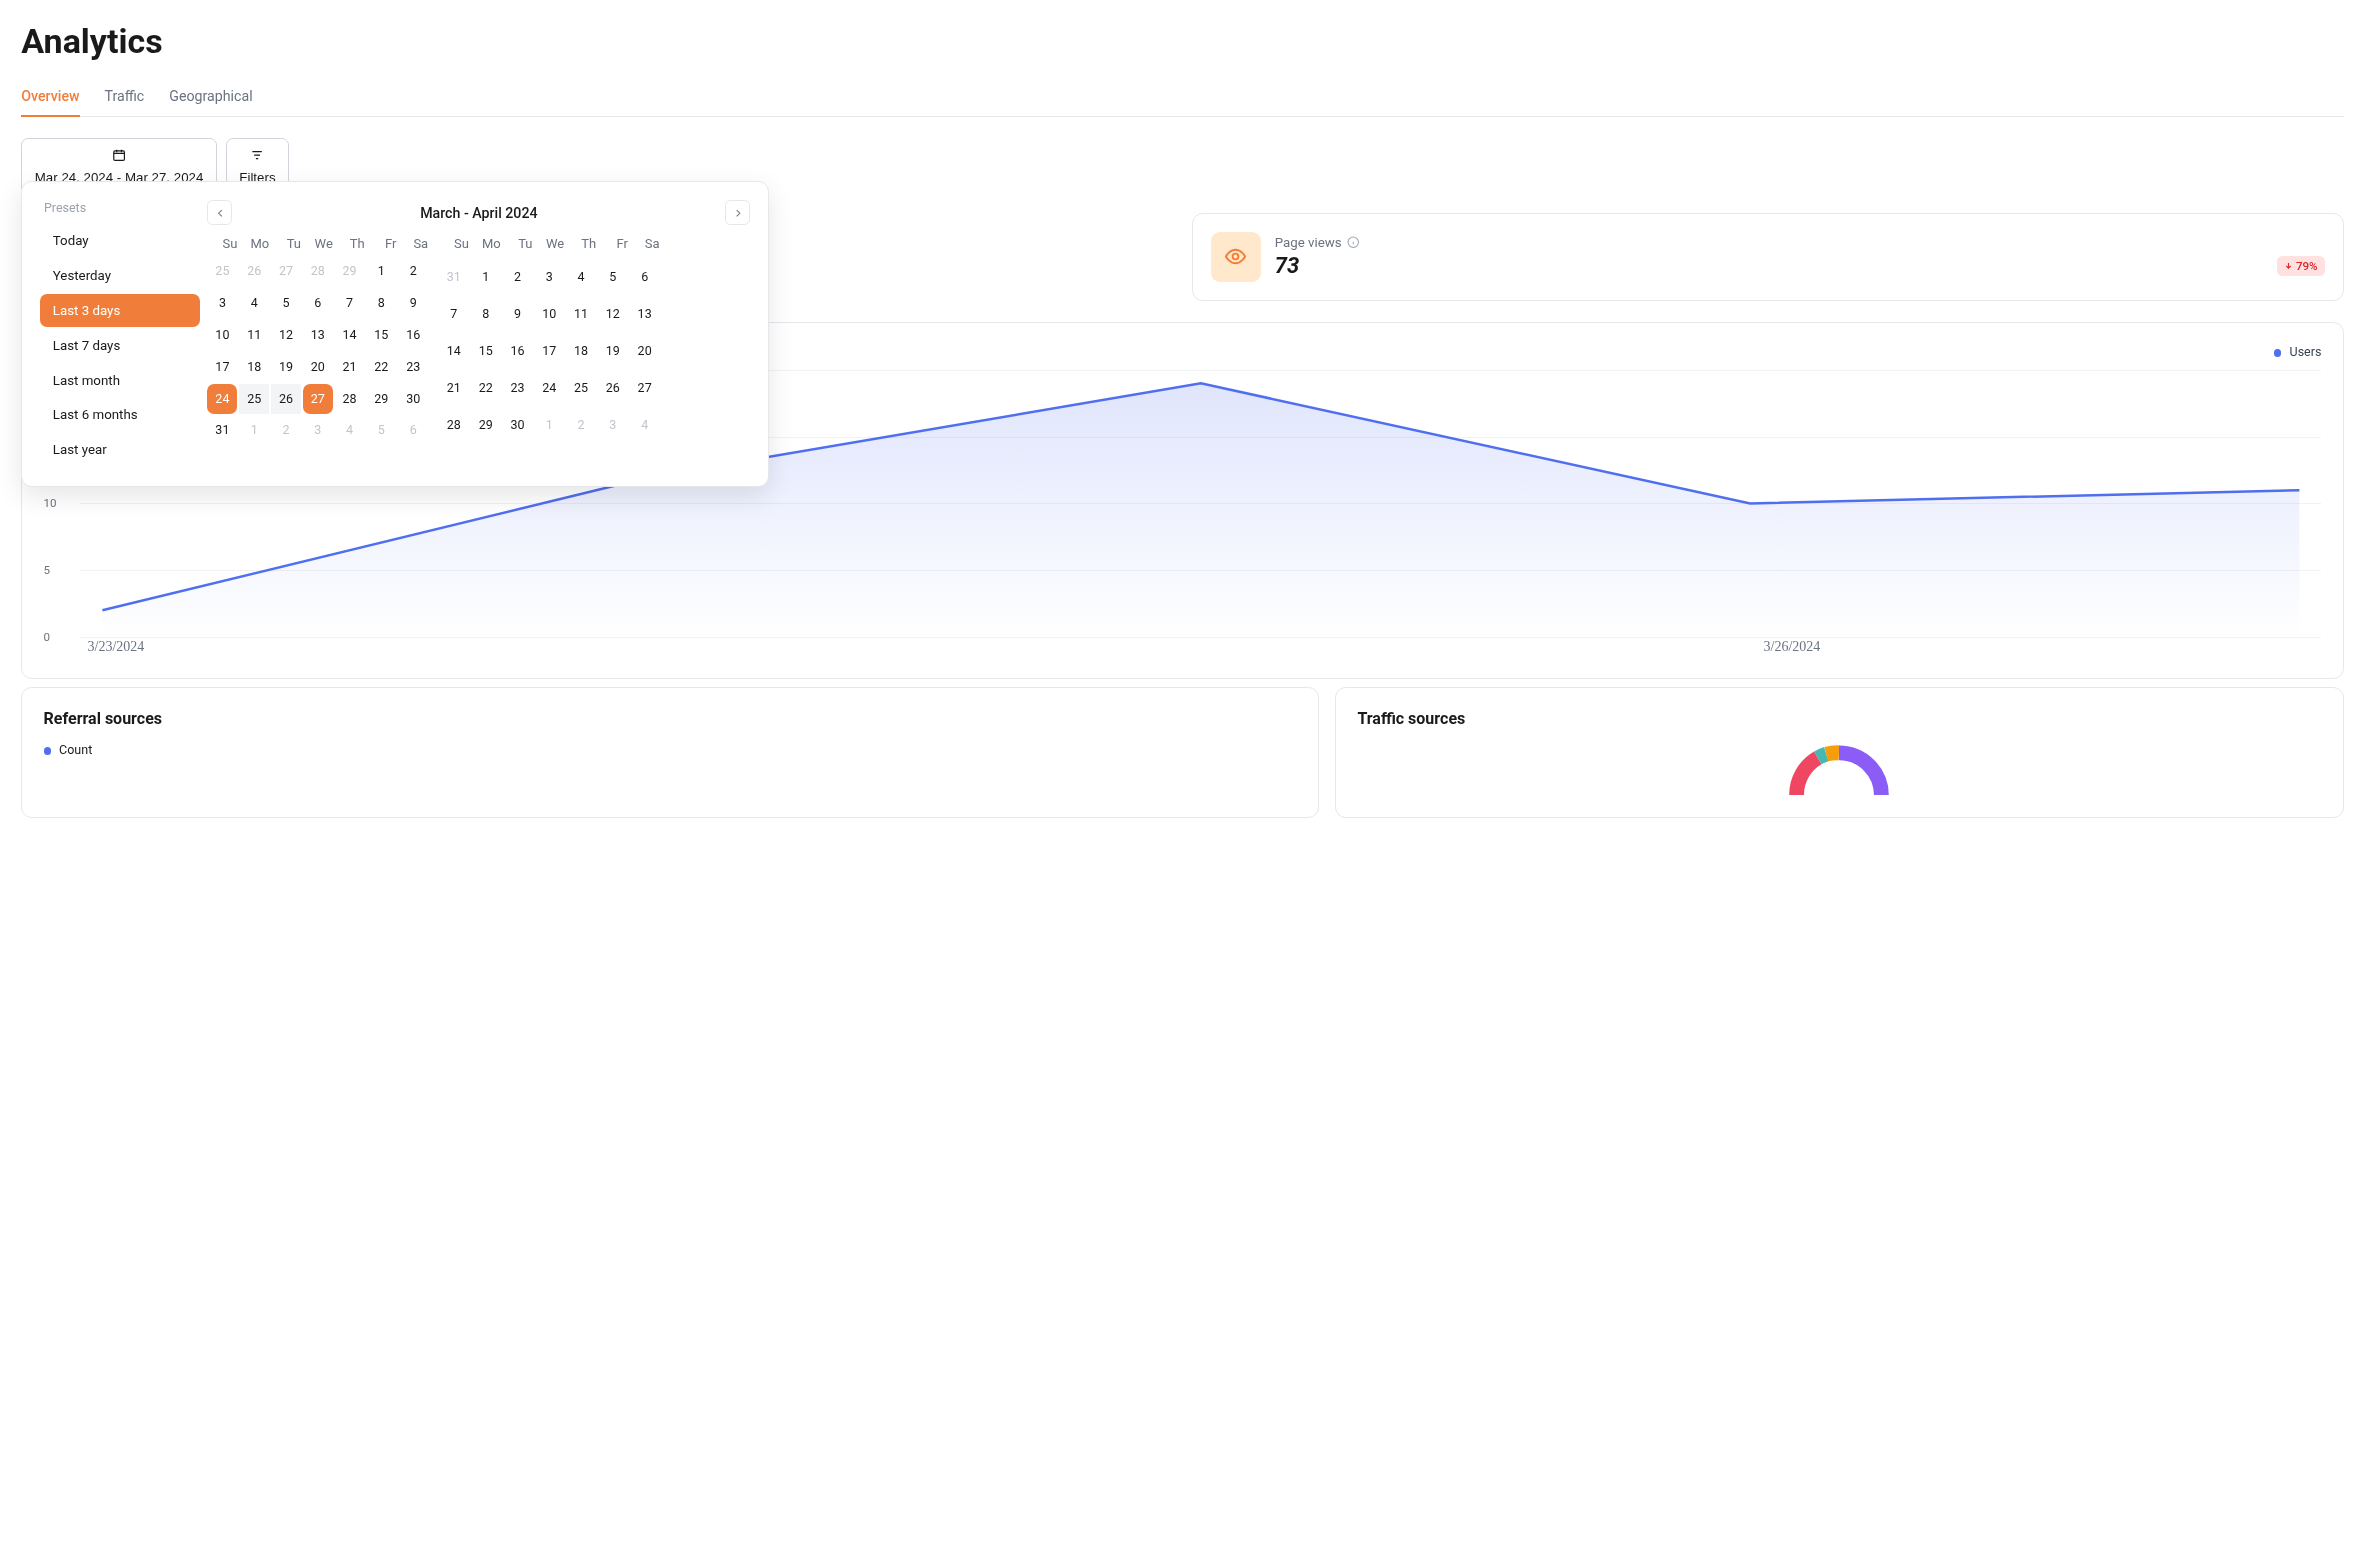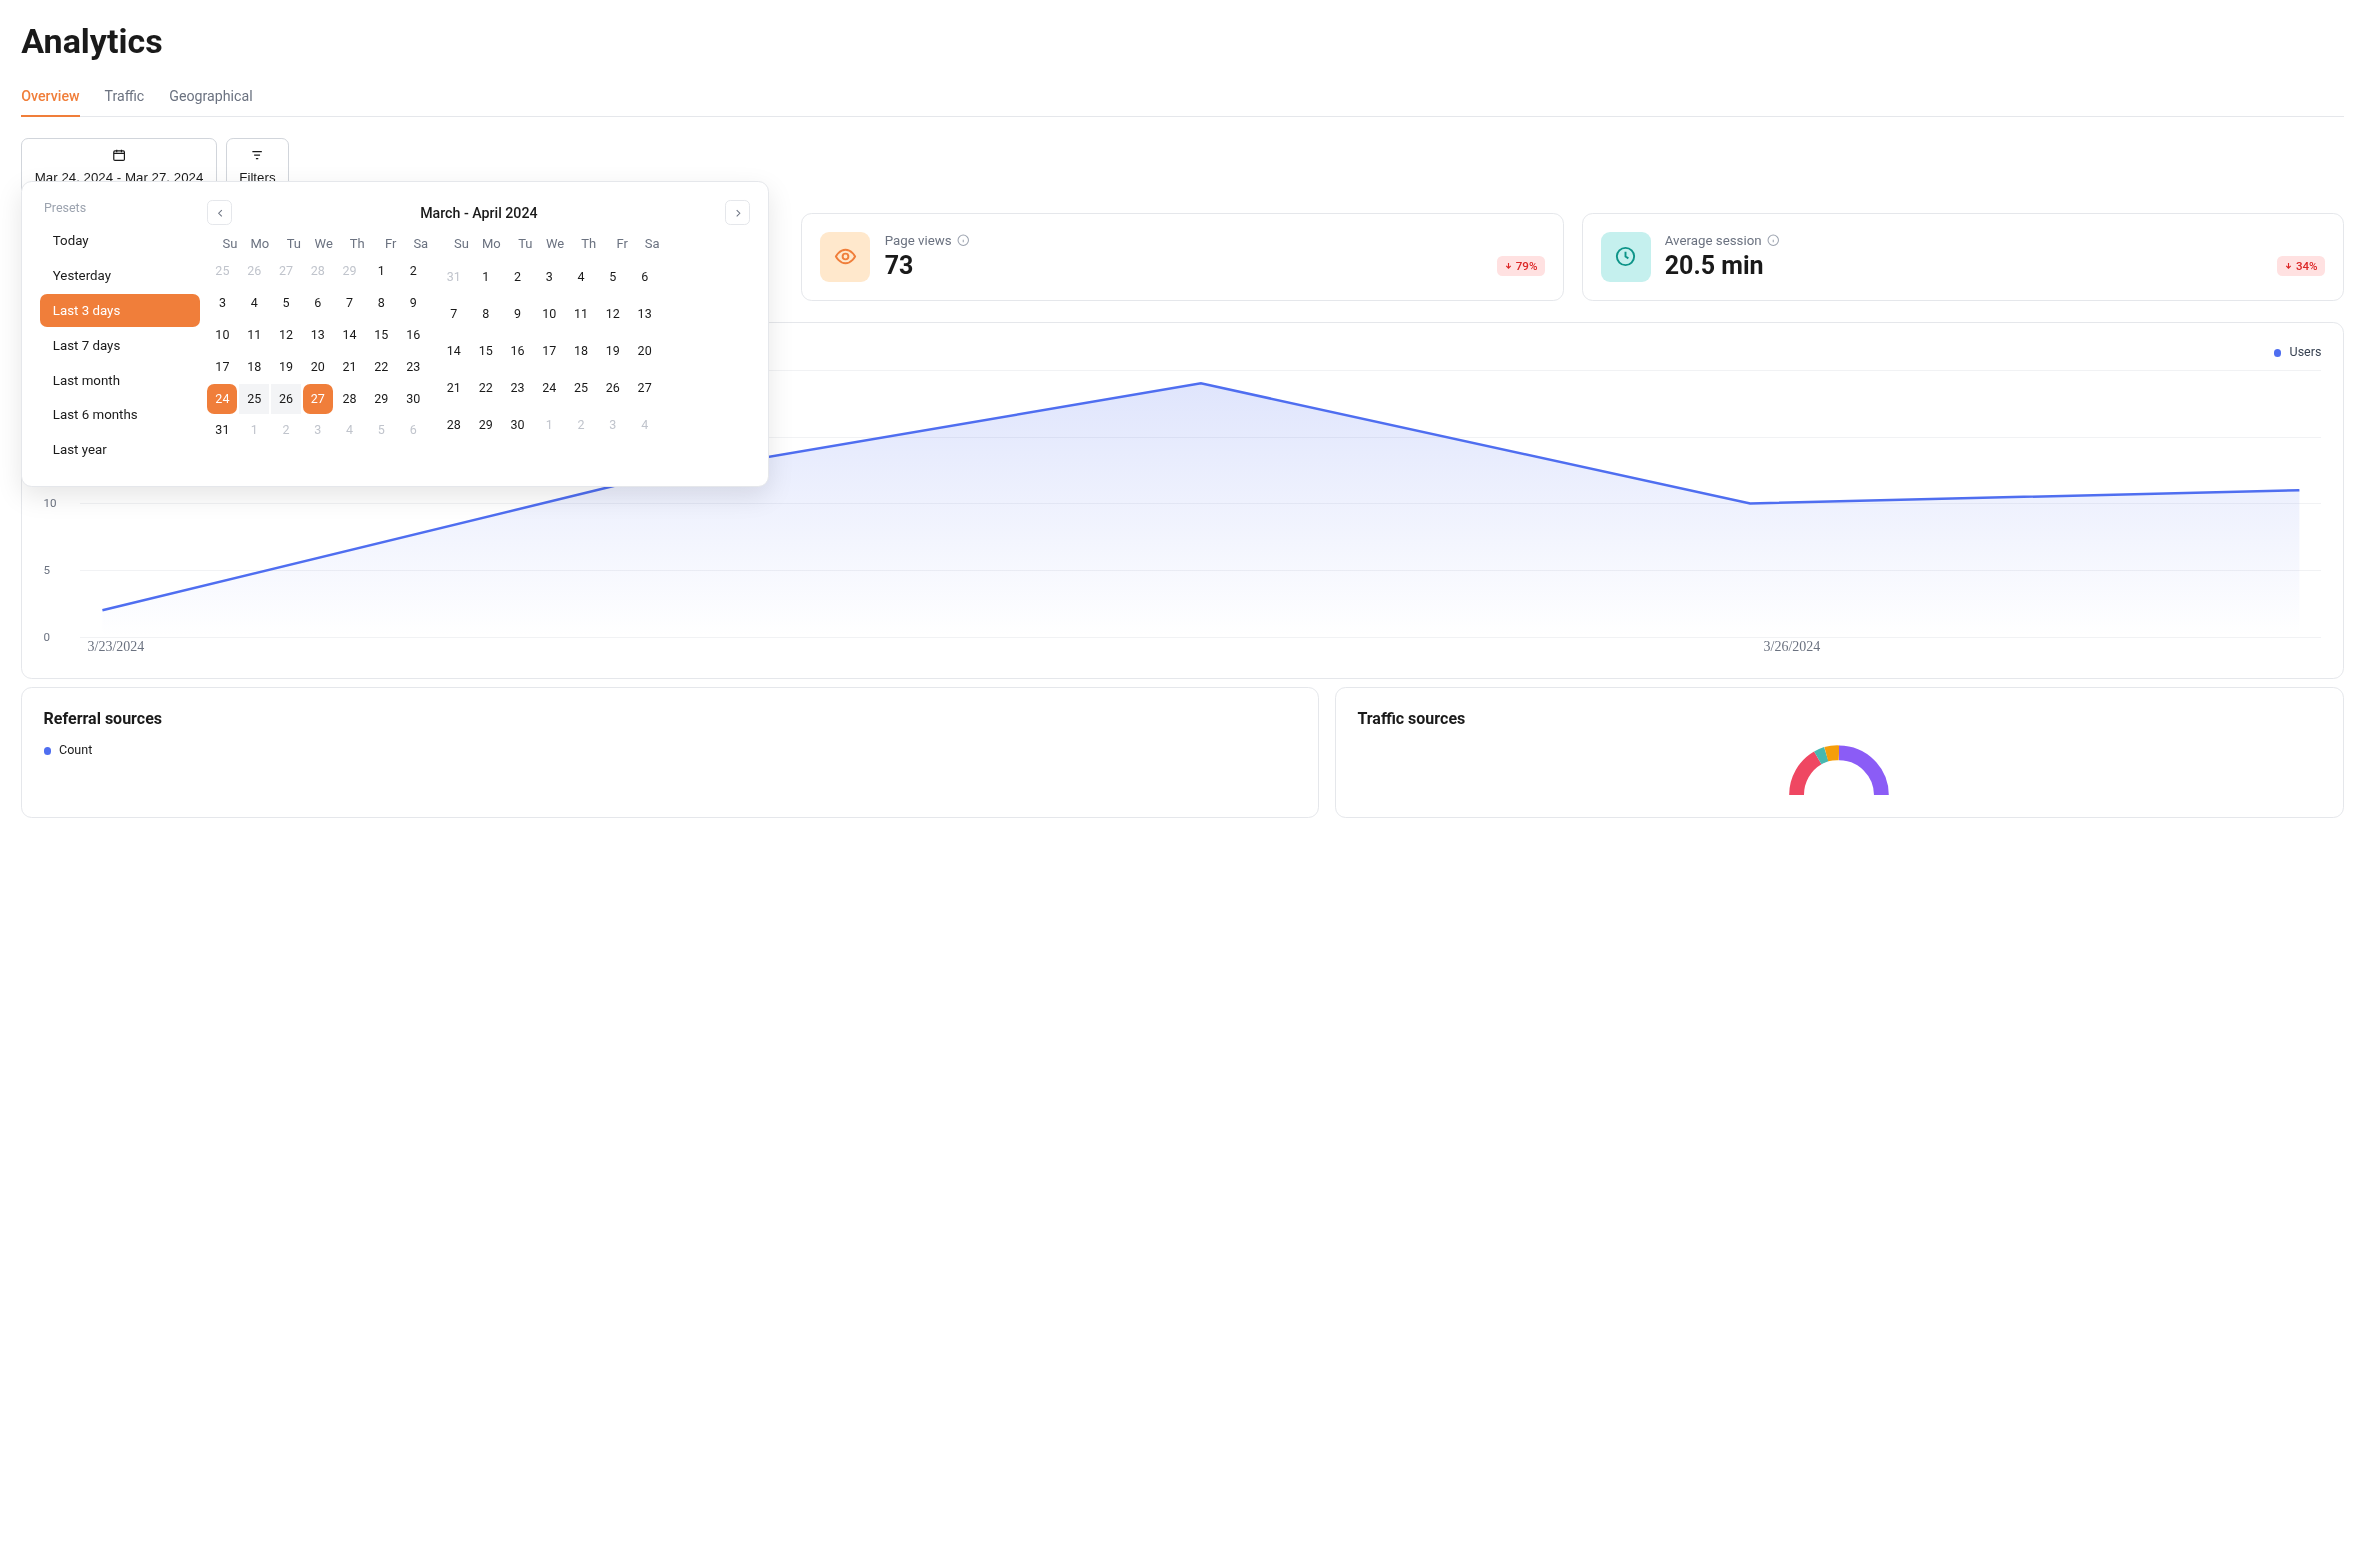--- a/index.html
+++ b/index.html
@@ -59,21 +59,21 @@
 .stat-card.spacer { visibility: hidden; }
 .stat-icon {
   width: 50px; height: 50px; border-radius: 9px;
   display: flex; align-items: center; justify-content: center; flex-shrink: 0;
 }
 .stat-icon.orange { background: #ffe8cc; color: #f07e3a; }
 .stat-icon.teal { background: #c5f0ee; color: #0d9488; }
 .stat-body { flex: 1; }
 .stat-label { color: #6b7280; font-size: 13.3px; display: flex; align-items: center; gap: 5.3px; margin-bottom:3.6px;}
 .stat-value-row { display:flex; align-items:center; justify-content:space-between; gap:9px;}
-.stat-value { font-size: 25px; font-weight: 700; }
+.stat-value { font-size: 22px; font-weight: 700; font-style: italic; }
 .badge {
   display: inline-flex; align-items: center; gap: 2.7px;
   background: #ffe1e1; color: #dc2626; padding: 2.7px 7.1px; border-radius: 5.3px;
   font-size: 11.6px; font-weight: 500;
 }
 .chart-card {
   border: 0.9px solid #e5e7eb; border-radius: 10.7px; padding: 21.3px; margin-bottom: 8px;
 }
 .chart-card .legend { text-align: right; font-size: 12.5px; color: #374151; margin-bottom: 10.7px; }
 .legend-dot { display:inline-block; width:7.1px; height:7.1px; border-radius:50%; margin-right:5.3px; vertical-align:middle; }
@@ -263,46 +263,20 @@
         <div class="stat-value">73</div>
         <div class="badge">
           <svg width="9" height="9" viewBox="0 0 24 24" fill="none" stroke="currentColor" stroke-width="3">
               <path d="M12 5v14M6 13l6 6 6-6"></path>
             </svg>
           <span>79%</span>
         </div>
       </div>
     </div>
   </div>
-  <div class="stat-card">
-    <div class="stat-icon teal">
-      <svg width="23" height="23" viewBox="0 0 24 24" fill="none" stroke="currentColor" stroke-width="2">
-          <circle cx="12" cy="12" r="9"></circle>
-          <path d="M12 7v5l3 2"></path>
-        </svg>
-    </div>
-    <div class="stat-body">
-      <div class="stat-label">
-        <span>Average session</span>
-        <svg class="info-icon" viewBox="0 0 24 24" fill="none" stroke="currentColor" stroke-width="2">
-            <circle cx="12" cy="12" r="10"></circle>
-            <path d="M12 8h.01M12 11v5"></path>
-          </svg>
-      </div>
-      <div class="stat-value-row">
-        <div class="stat-value">20.5 min</div>
-        <div class="badge">
-          <svg width="9" height="9" viewBox="0 0 24 24" fill="none" stroke="currentColor" stroke-width="3">
-              <path d="M12 5v14M6 13l6 6 6-6"></path>
-            </svg>
-          <span>34%</span>
-        </div>
-      </div>
-    </div>
-  </div>
 </div>
 
 <div class="chart-card">
   <div class="legend">
     <span class="legend-dot" style="background:#4f6ef0"></span>
     <span>Users</span>
   </div>
   <div class="chart-area">
     <div id="chart-grid">
         <div class="grid-line" style="top: 100%;"></div>

